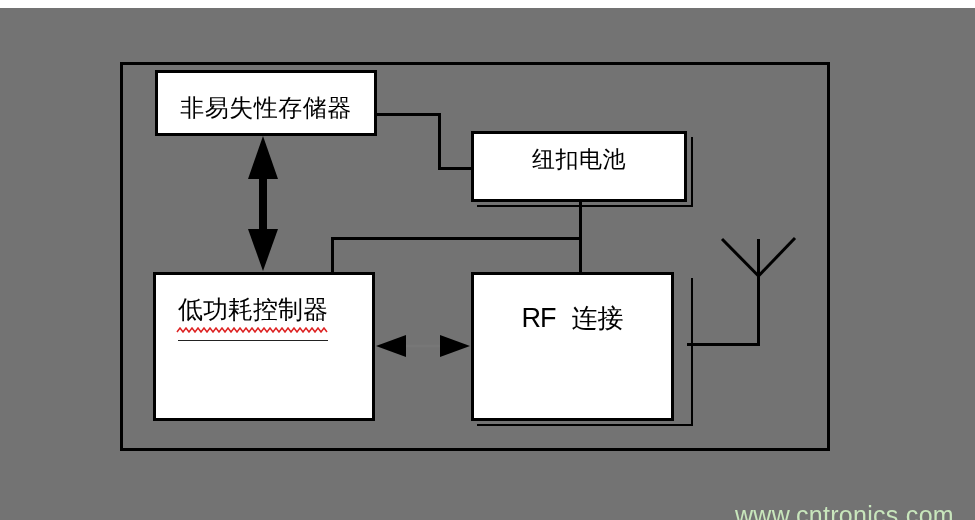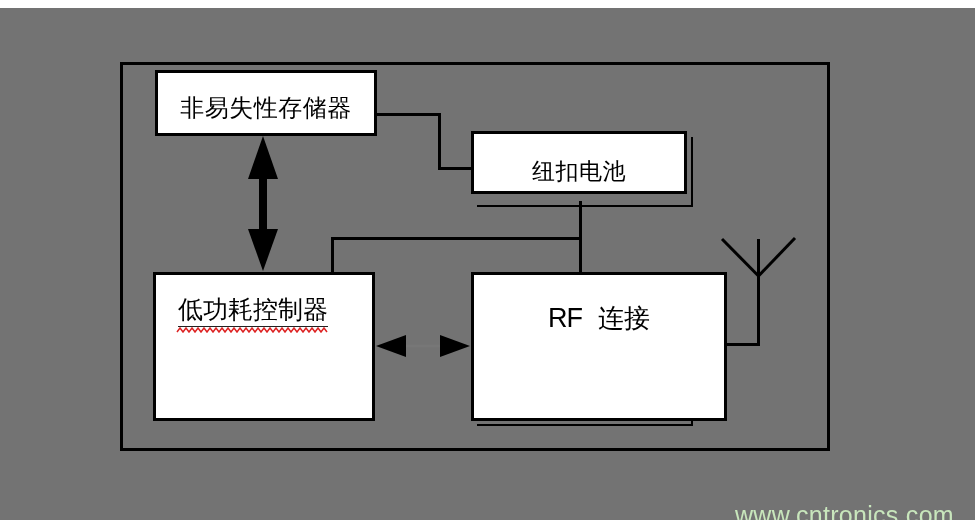--- a/index.html
+++ b/index.html
@@ -18,35 +18,35 @@
   .shadow {
     position:absolute; border-right:2px solid #000; border-bottom:2px solid #000;
     box-sizing:border-box; z-index:1; background:transparent;
   }
   .b-mem {
     left:155px; top:62px; width:222px; height:66px;
     display:flex; align-items:center; justify-content:center;
     padding-top:10px; font-size:24px; letter-spacing:0.5px;
   }
   .b-bat {
-    left:471px; top:123px; width:216px; height:63px;
-    display:flex; align-items:center; justify-content:center;
-    padding-top:18px; font-size:23px; letter-spacing:0.5px;
+    left:471px; top:123px; width:216px; height:71px;
+    display:flex; justify-content:center;
+    padding-top:10px; font-size:23px; letter-spacing:0.5px;
   }
   .s-bat { left:477px; top:129px; width:216px; height:70px; }
   .b-ctl {
     left:153px; top:264px; width:222px; height:149px;
     font-size:25px; padding:21px 0 0 22px;
   }
   .b-ctl .ul {
-    display:inline-block; border-bottom:1px solid #222; padding-bottom:1px;
+    display:inline-block; border-bottom:1px solid #222; padding-bottom:15px;
     line-height:1.15;
   }
   .b-rf {
-    left:471px; top:264px; width:256px; height:149px;
+    left:471px; top:264px; width:203px; height:149px;
     text-align:center; padding-top:26px; font-size:26px;
   }
   .s-rf { left:477px; top:270px; width:216px; height:148px; }
   .rf-latin {
     font-family:"Liberation Sans","DejaVu Sans",sans-serif;
     font-size:27px; letter-spacing:-1px; margin-right:16px; font-weight:500;
   }
   .ln { position:absolute; background:#000; z-index:2; }
   .ln-mem-out   { left:375px; top:105px; width:66px;  height:3px; }
   .ln-mem-down  { left:438px; top:105px; width:3px;   height:57px; }

